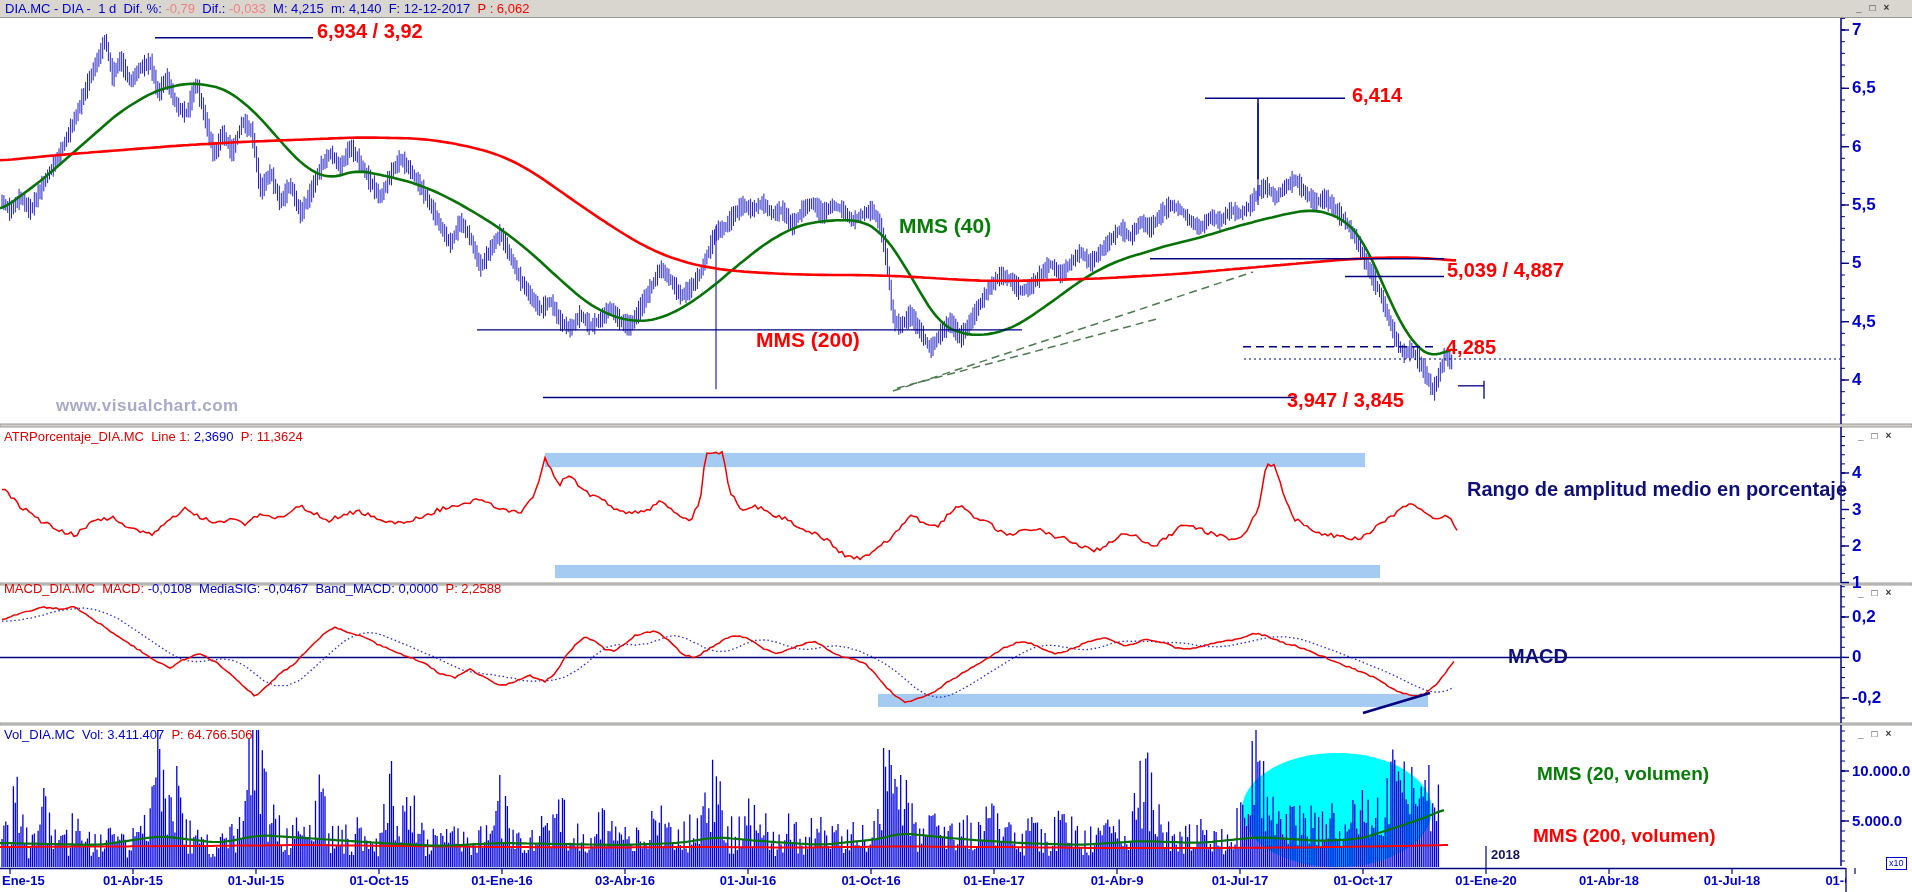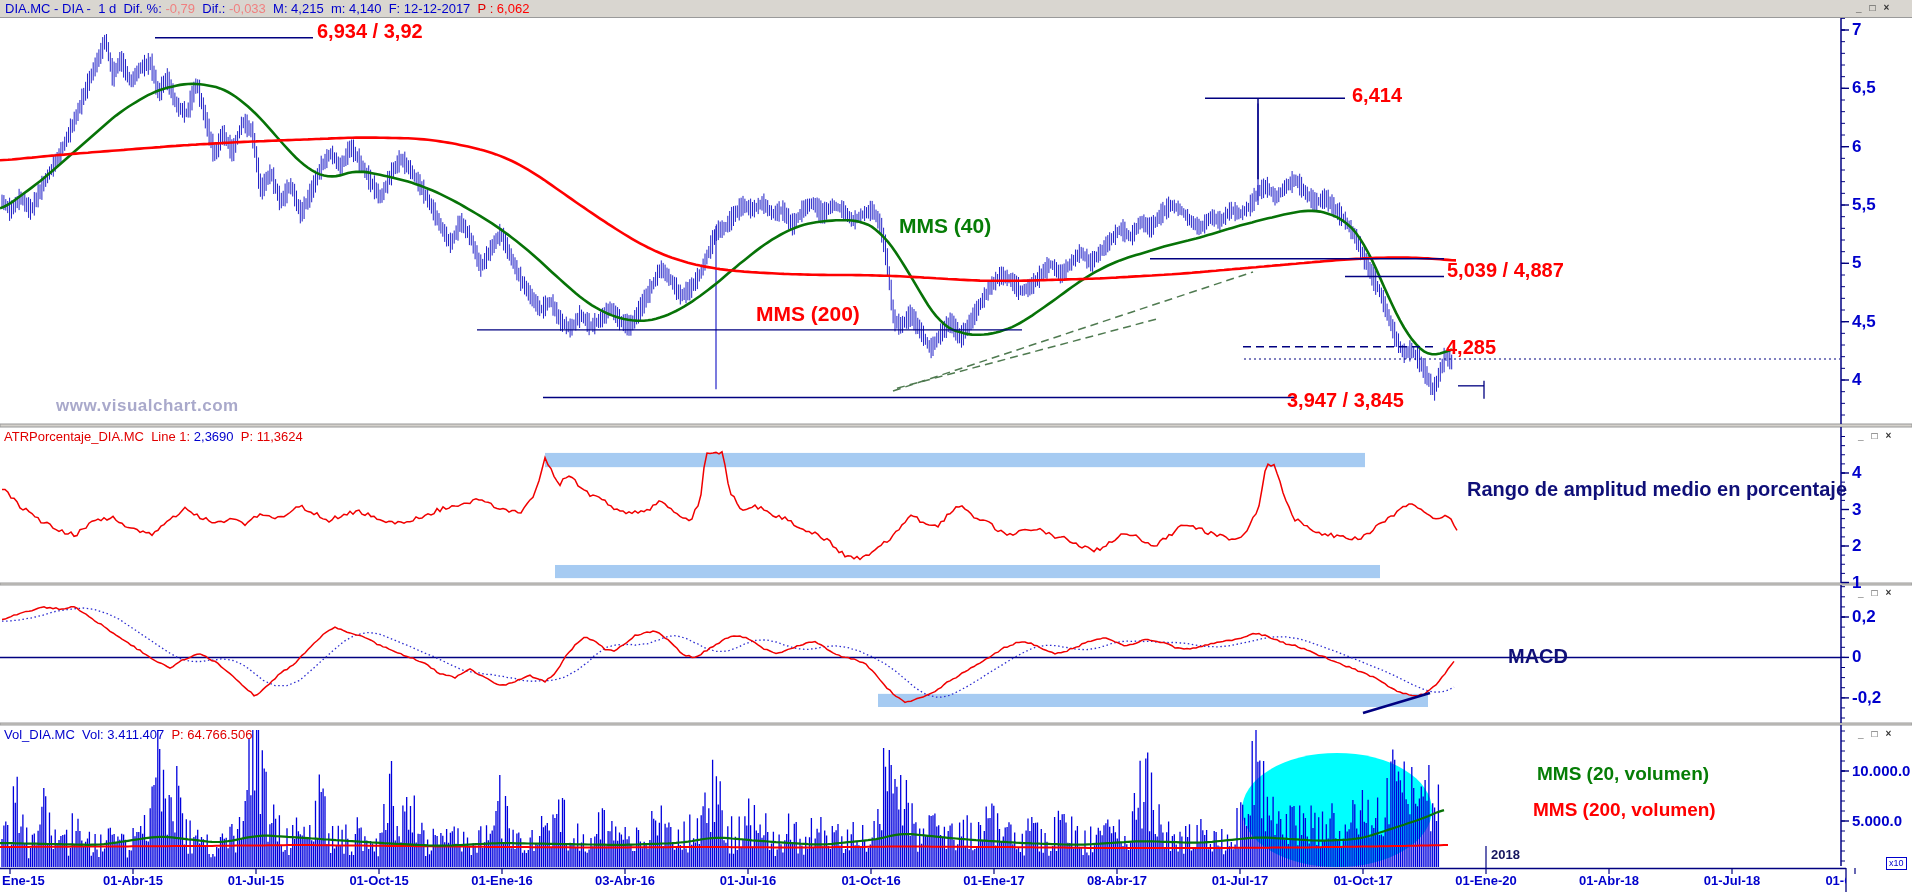--- a/index.html
+++ b/index.html
@@ -6,21 +6,21 @@
   #root{position:relative;width:1912px;height:892px;background:#fff;
         font-family:"Liberation Sans",sans-serif;overflow:hidden;}
   #chart{position:absolute;left:0;top:0;z-index:1;}
   #titlebar{position:absolute;left:0;top:0;width:1912px;height:17px;background:#d9d6d0;
             border-bottom:1px solid #9a9a9a;z-index:3;}
   .hdrseg{position:absolute;font-size:13px;white-space:pre;z-index:4;line-height:15px;}
   .ctrls{position:absolute;display:flex;gap:8px;font-size:10px;font-weight:700;color:#333;z-index:5;}
   .ctrls span{cursor:default;}
   .ann{position:absolute;color:#ff0000;font-size:20px;font-weight:700;white-space:nowrap;z-index:4;}
   .lbl-green{position:absolute;color:#067d06;font-size:21px;font-weight:700;white-space:nowrap;z-index:4;}
-  .lbl-red{position:absolute;color:#ff0000;font-size:21px;font-weight:700;white-space:nowrap;z-index:4;}
+  .lbl-red{position:absolute;color:#ff0000;font-size:21px;font-weight:700;white-space:nowrap;z-index:4;margin-top:26px;}
   .note{position:absolute;color:#0f0f78;font-size:20px;font-weight:700;white-space:nowrap;z-index:4;}
   #watermark{position:absolute;left:56px;top:396px;color:#a9a9cb;font-size:17px;font-weight:700;
              letter-spacing:.5px;z-index:4;}
   .ylab{position:absolute;font-weight:700;color:#0000cc;z-index:4;white-space:nowrap;}
   #timeline{position:absolute;left:0;top:868px;width:1846px;height:42px;overflow:hidden;z-index:4;}
   .xlab{position:absolute;top:5px;font-weight:700;color:#0000cc;font-size:13px;white-space:nowrap;
         transform:translateX(-50%);}
   .xlab.first{transform:none;}
   #yearlabel{position:absolute;left:1491px;top:847px;color:#14145e;font-size:13px;font-weight:700;z-index:4;}
   #x10box{position:absolute;left:1886px;top:857px;color:#0000cc;border:1px solid #0000cc;background:#fff;
@@ -185,20 +185,21 @@
       <line x1="1240" y1="868" x2="1240" y2="874" stroke="#000080" stroke-width="1.2"></line>
       <line x1="1363" y1="868" x2="1363" y2="874" stroke="#000080" stroke-width="1.2"></line>
       <line x1="1486" y1="868" x2="1486" y2="874" stroke="#000080" stroke-width="1.2"></line>
       <line x1="1486" y1="846" x2="1486" y2="868" stroke="#000080" stroke-width="1.2"></line>
       <line x1="1609" y1="868" x2="1609" y2="874" stroke="#000080" stroke-width="1.2"></line>
       <line x1="1732" y1="868" x2="1732" y2="874" stroke="#000080" stroke-width="1.2"></line>
       <line x1="1855" y1="868" x2="1855" y2="874" stroke="#000080" stroke-width="1.2"></line>
     </svg>
 
   <div class="hdrseg" style="left:4px;top:429px"><span style="color: rgb(224, 0, 0);">ATRPorcentaje_DIA.MC  Line 1: </span><span style="color: rgb(0, 0, 204);">2,3690</span><span style="color: rgb(224, 0, 0);">  P: 11,3624</span></div>
+  <div class="hdrseg" style="left:4px;top:581px"><span style="color: rgb(224, 0, 0);">MACD_DIA.MC  MACD: </span><span style="color: rgb(0, 0, 204);">-0,0108</span><span style="color: rgb(0, 0, 204);">  MediaSIG: -0,0467  Band_MACD: 0,0000</span><span style="color: rgb(224, 0, 0);">  P: 2,2588</span></div>
   <div class="hdrseg" style="left:4px;top:727px"><span style="color: rgb(0, 0, 204);">Vol_DIA.MC  Vol: 3.411.407</span><span style="color: rgb(224, 0, 0);">  P: 64.766.506</span></div>
 
   <div class="ctrls" style="left:1856px;top:2px">
     <span>_</span>
     <span>□</span>
     <span>×</span>
   </div>
   <div class="ctrls" style="left:1858px;top:430px">
     <span>_</span>
     <span>□</span>
@@ -233,21 +234,21 @@
   <div id="timeline">
       <div class="xlab first" style="left: 2px;">Ene-15</div>
       <div class="xlab" style="left: 133px;">01-Abr-15</div>
       <div class="xlab" style="left: 256px;">01-Jul-15</div>
       <div class="xlab" style="left: 379px;">01-Oct-15</div>
       <div class="xlab" style="left: 502px;">01-Ene-16</div>
       <div class="xlab" style="left: 625px;">03-Abr-16</div>
       <div class="xlab" style="left: 748px;">01-Jul-16</div>
       <div class="xlab" style="left: 871px;">01-Oct-16</div>
       <div class="xlab" style="left: 994px;">01-Ene-17</div>
-      <div class="xlab" style="left: 1117px;">08-Abr-17</div>
+      <div class="xlab" style="left: 1117px;">01-Abr-9</div>
       <div class="xlab" style="left: 1240px;">01-Jul-17</div>
       <div class="xlab" style="left: 1363px;">01-Oct-17</div>
       <div class="xlab" style="left: 1486px;">01-Ene-20</div>
       <div class="xlab" style="left: 1609px;">01-Abr-18</div>
       <div class="xlab" style="left: 1732px;">01-Jul-18</div>
       <div class="xlab" style="left: 1855px;">01-Oct-18</div>
     </div>
   <div id="yearlabel">2018</div>
   <div id="x10box">x10</div>
 <div class="ylab" style="left: 1852px; top: 20px; font-size: 17px;">7</div>

